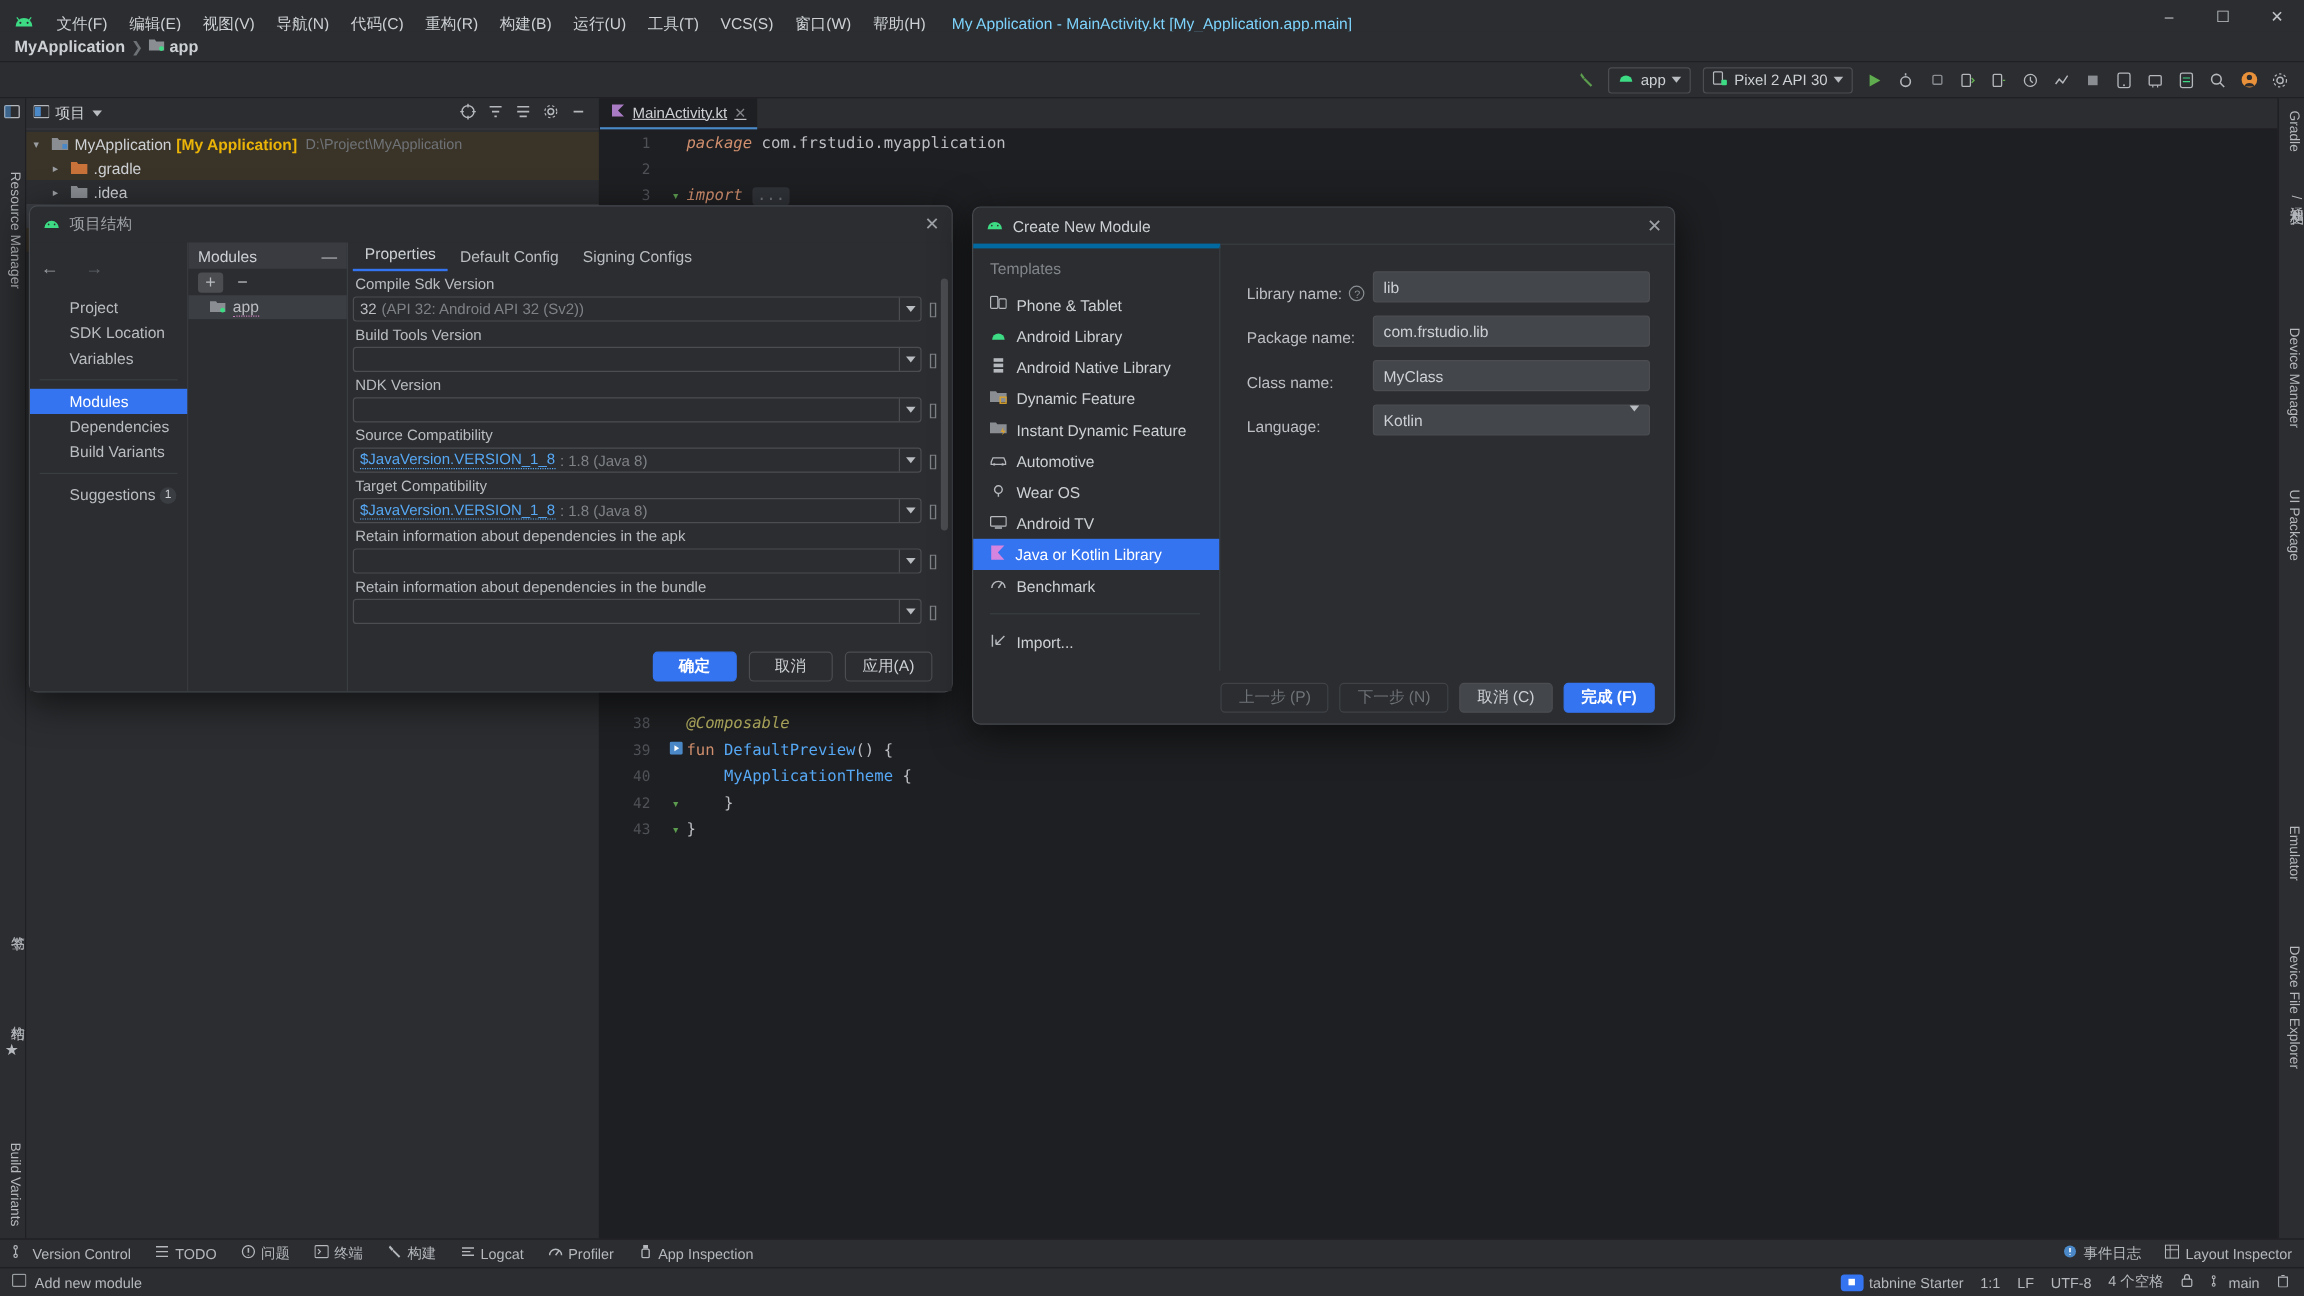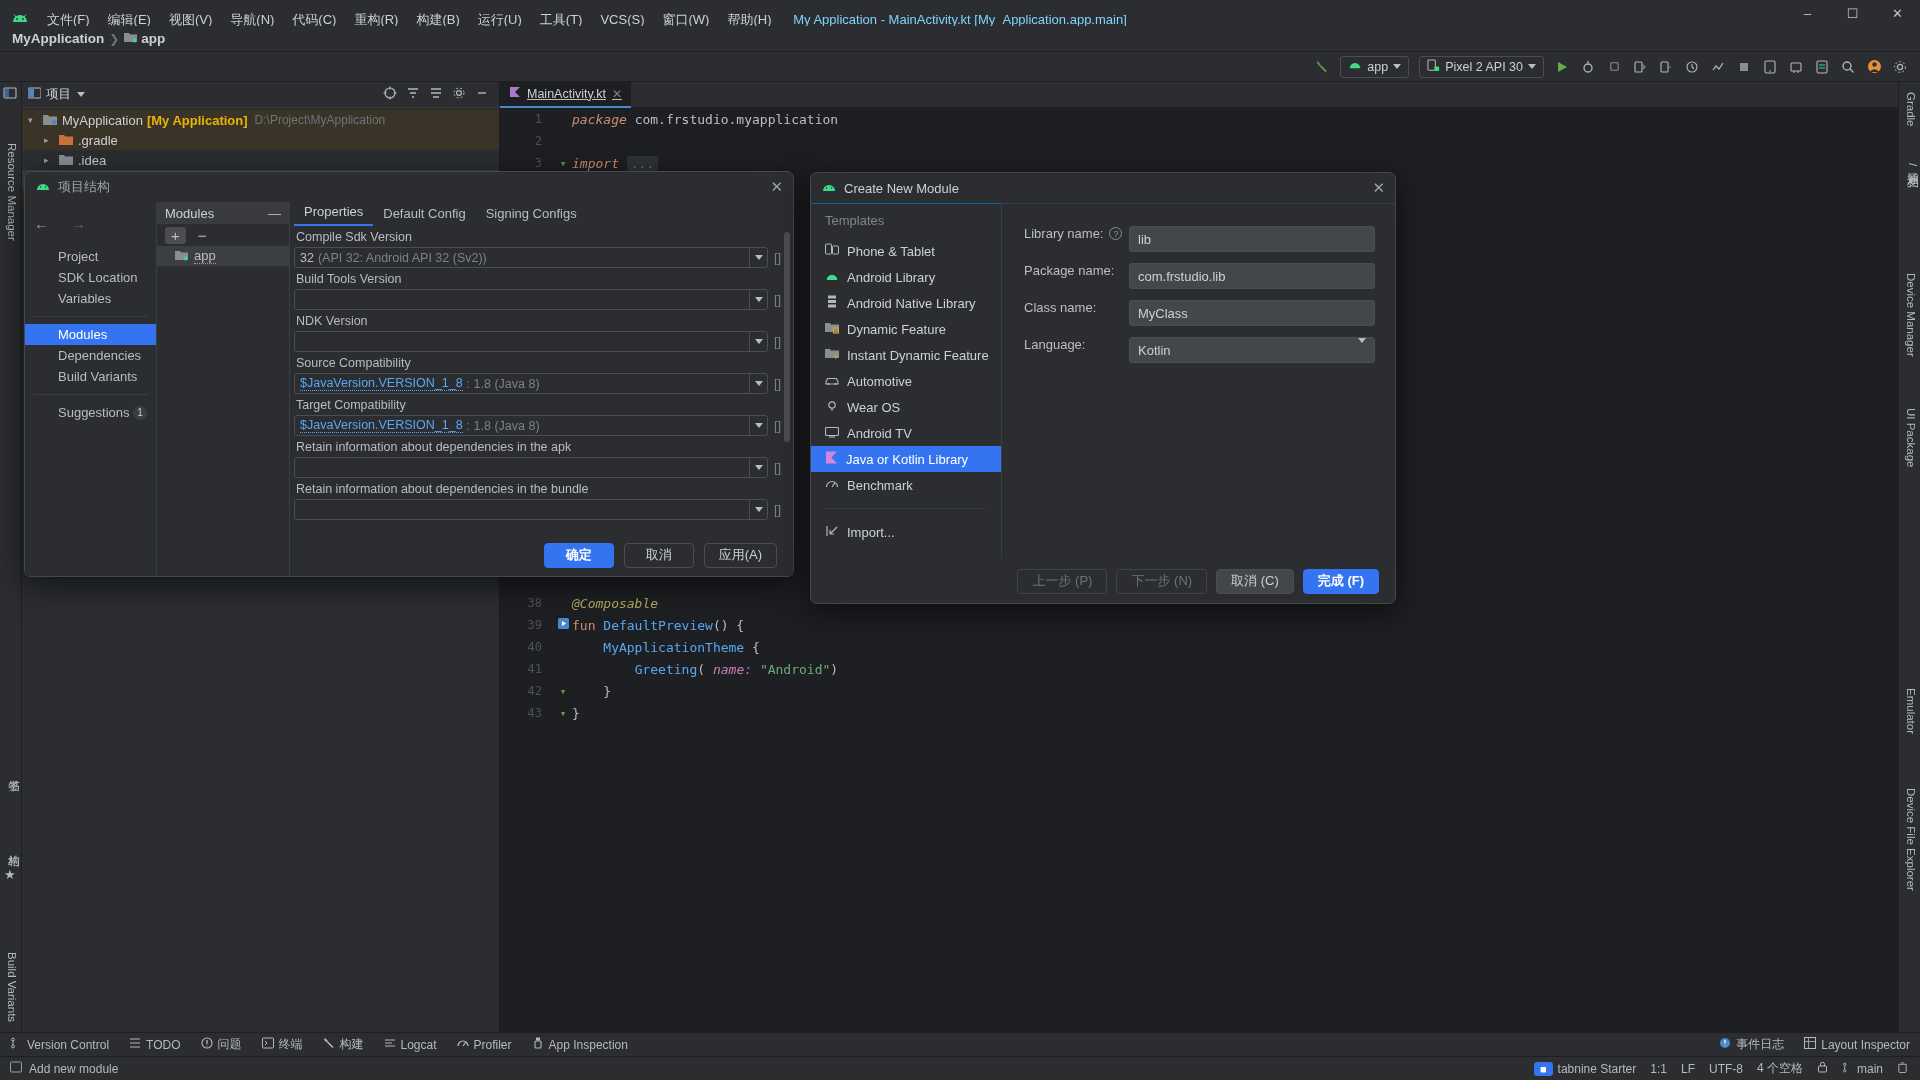--- a/index.html
+++ b/index.html
@@ -197,30 +197,30 @@
     display: flex; align-items: center; justify-content: center; padding: 0 14px;
     border: 1px solid #4b4d51; background: #2b2d30; color: #cdd0d4;
   }
   .btn.primary { background: #3574f0; border-color: #3574f0; color: #ffffff; font-weight: bold; }
   .btn.solid { background: #43464b; border-color: #4b4d51; }
   .btn.disabled { color: #6f7377; border-color: #3f4246; }
 
   
   #cnm-dlg { left: 810px; top: 172px; width: 586px; height: 432px; }
   .cnm-body { position: absolute; top: 30px; left: 0; right: 0; bottom: 44px; display: flex; }
-  .cnm-left { width: 191px; border-right: 1px solid #3a3d41; border-top: 1px solid #0369a1; padding-top: 6px; }
+  .cnm-left { width: 206px; border-right: 1px solid #3a3d41; border-top: 4px solid #0369a1; padding-top: 6px; }
   .cnm-templates-label { font-size: 13px; color: #82868b; padding: 3px 0 10px 14px; }
   .tmpl {
     height: 26px; display: flex; align-items: center; gap: 8px; padding-left: 14px;
     font-size: 13px; color: #cdd0d4;
   }
   .tmpl.sel { background: #3574f0; color: #fff; }
   .tmpl-sep { height: 1px; background: #3a3d41; margin: 10px 16px 10px 14px; }
   .cnm-right { flex: 1; border-top: 1px solid #3a3d41; padding: 22px 20px 0 22px; }
-  .cnm-row { display: flex; align-items: flex-start; margin-bottom: 11px; }
+  .cnm-row { display: flex; align-items: flex-end; margin-bottom: 11px; }
   .cnm-lbl { width: 105px; font-size: 13px; color: #bcbec4; display:flex; align-items:center; gap:6px;}
   .cnm-input {
     flex: 1; height: 26px; background: #43464b; border: 1px solid #4b4d51; border-radius: 3px;
     display: flex; align-items: center; padding: 0 8px; font-size: 13px; color: #cdd0d4; position: relative;
   }
   .cnm-input .dd { position: absolute; right: 8px; }
   .help-circle {
     width: 13px; height: 13px; border: 1px solid #8a8e93; border-radius: 50%;
     font-size: 9px; display:flex; align-items:center; justify-content:center; color:#8a8e93;
   }
@@ -618,25 +618,20 @@
         </span>
         <span class="ctext"><span class="kw">fun </span><span class="fn">DefaultPreview</span><span class="plain">() {</span></span>
       </div>
 
       <div class="code-line">
         <span class="gutter">40</span>
         <span class="gmark"></span>
         <span class="ctext"><span class="plain">    </span><span class="fn">MyApplicationTheme</span><span class="plain"> {</span></span>
       </div>
 
-      <div class="code-line">
-        <span class="gutter">41</span>
-        <span class="gmark"></span>
-        <span class="ctext"><span class="plain">        </span><span class="fn">Greeting</span><span class="plain">(</span><span class="param"> name:</span><span class="plain"> </span><span class="str">"Android"</span><span class="plain">)</span></span>
-      </div>
 
       <div class="code-line">
         <span class="gutter">42</span>
         <span class="gmark">▾</span>
         <span class="ctext"><span class="plain">    }</span></span>
       </div>
 
       <div class="code-line">
         <span class="gutter">43</span>
         <span class="gmark">▾</span>

